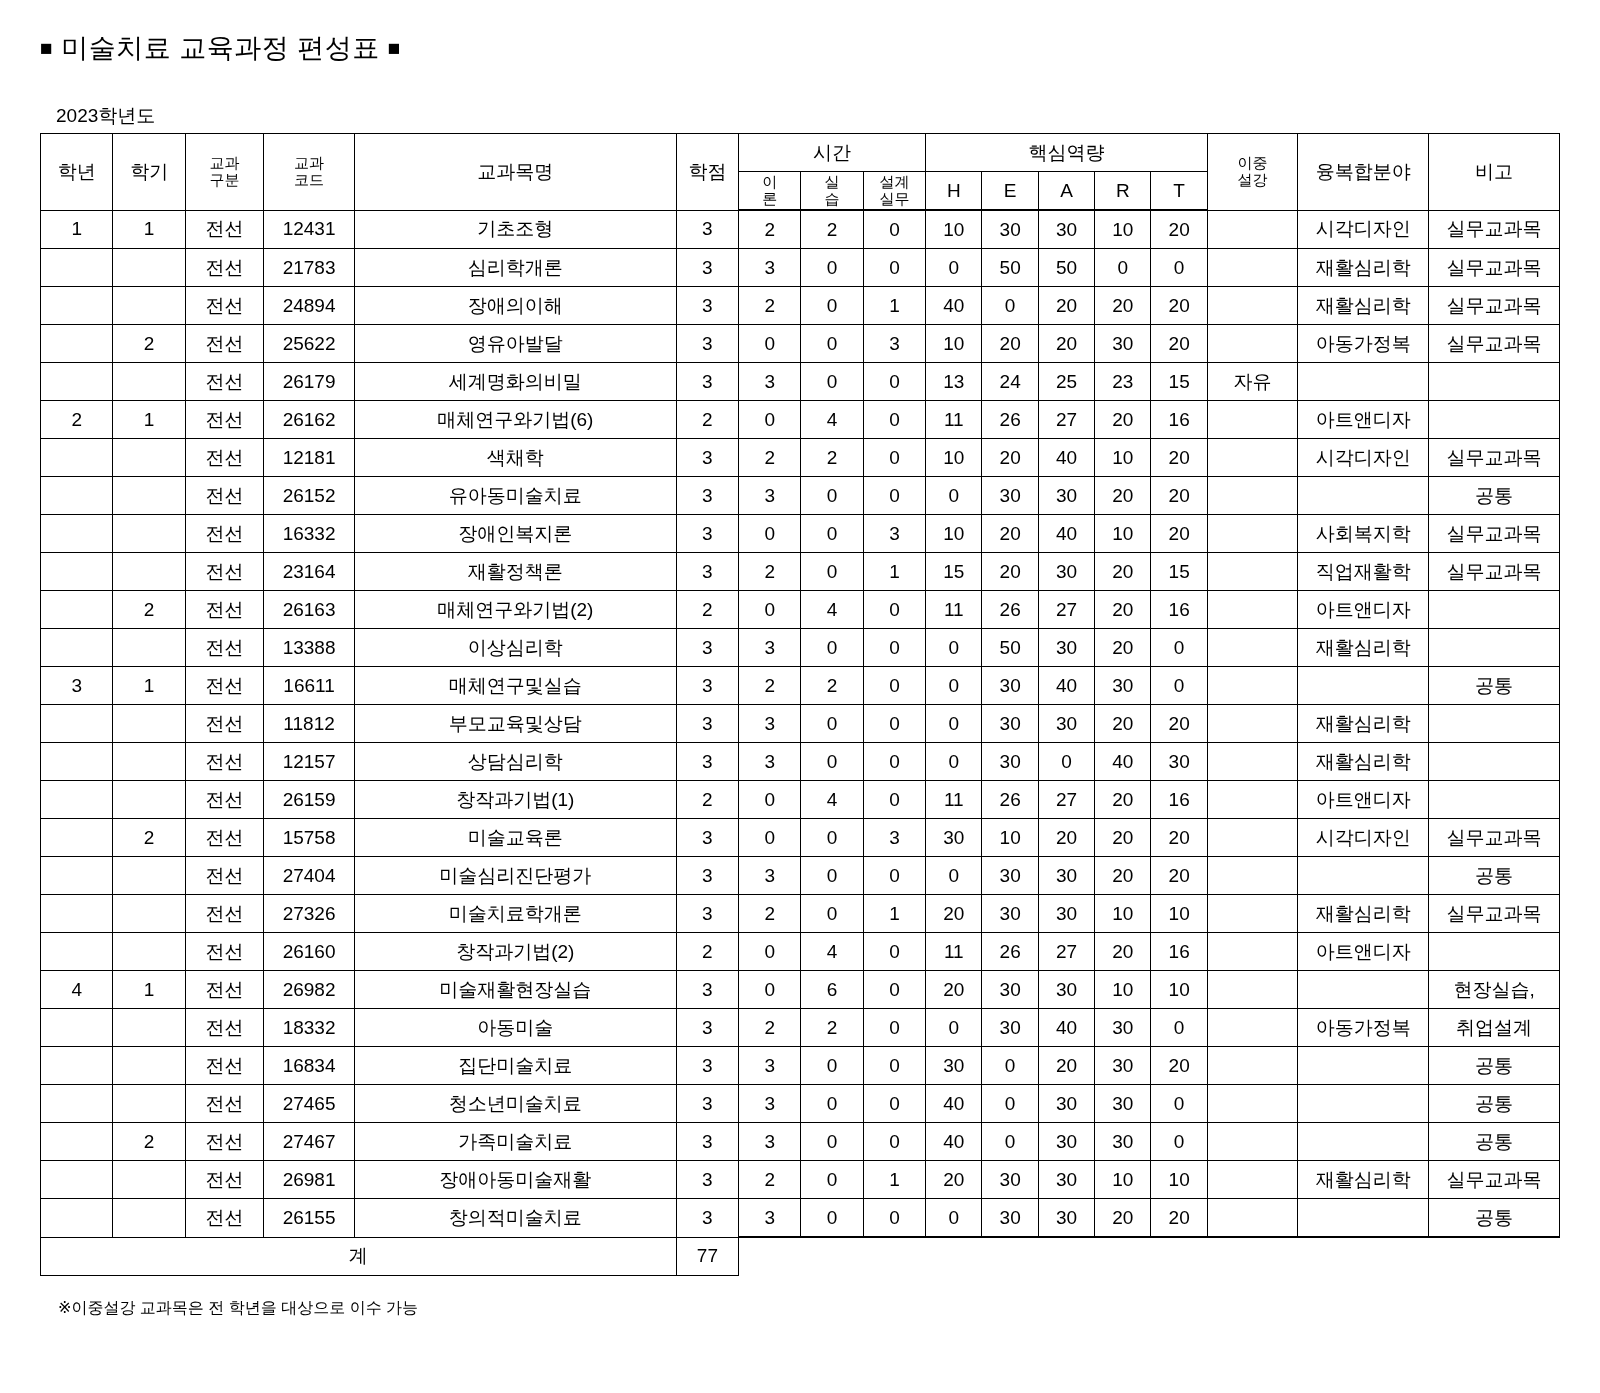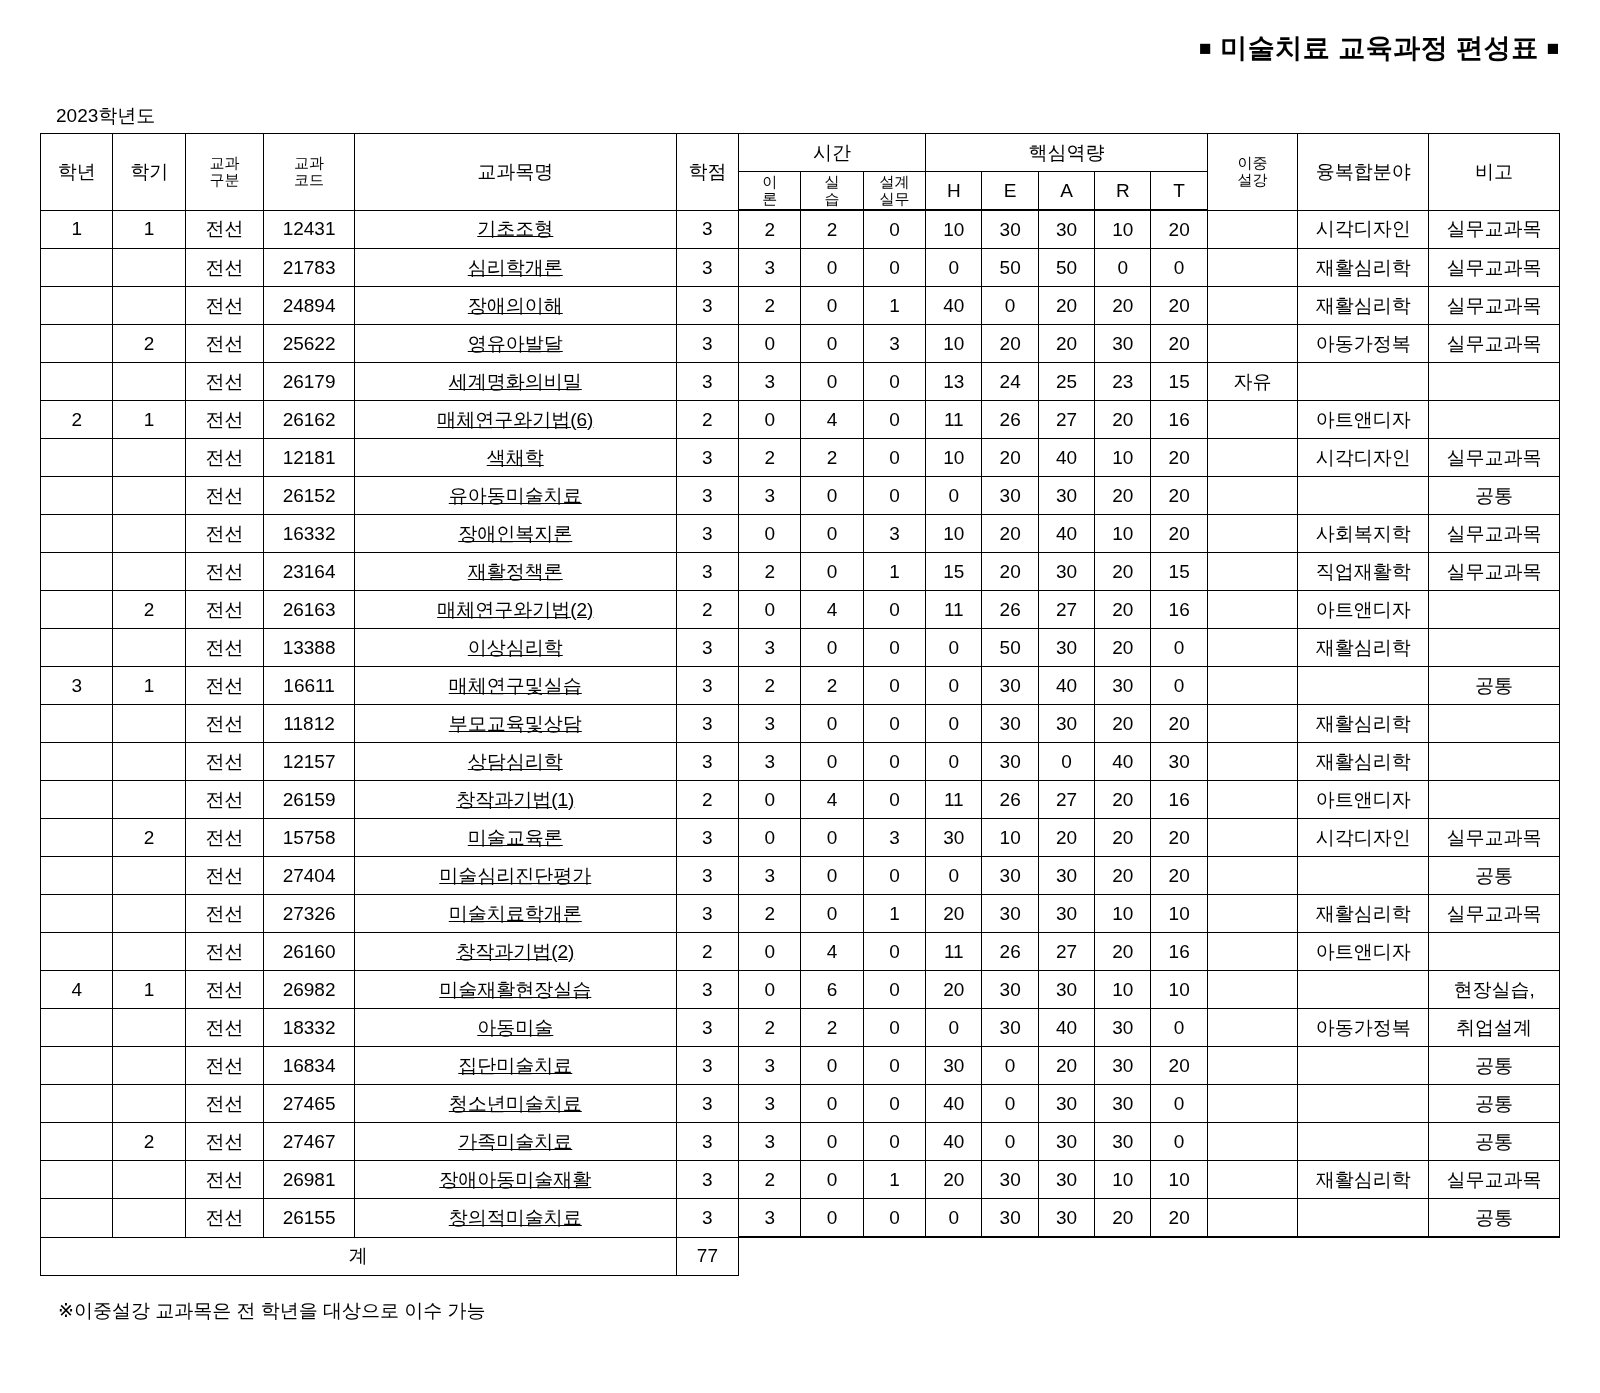--- a/index.html
+++ b/index.html
@@ -15,23 +15,23 @@
     -webkit-font-smoothing: antialiased;
   }
   .page {
     position: relative;
     width: 1600px;
     height: 1393px;
     box-sizing: border-box;
     padding: 0 40px;
   }
   .doc-title {
-    text-align: right;
+    text-align: left;
     font-size: 27px;
-    font-weight: bold;
+    font-weight: normal;
     letter-spacing: 0.5px;
     padding-top: 30px;
     padding-bottom: 8px;
   }
   .doc-title .sq {
     font-size: 21px;
     vertical-align: 2px;
   }
   .year-label {
     font-size: 19px;
@@ -60,38 +60,37 @@
   thead th {
     line-height: 1.12;
   }
   .top-edge td, .top-edge th { border-top: 2px solid #000; }
   tbody tr.group-start > td { border-top: 1.8px solid #000; }
   thead tr:last-child th { border-bottom: 2px solid #000; }
   tbody tr:last-child td { border-bottom: none; }
   .name-cell {
     text-align: left;
     padding-left: 10px;
-    text-decoration: underline;
   }
   .sum-row td {
     border-top: 2px solid #000;
     border-bottom: 2px solid #000;
     height: 40px;
   }
   .sum-row td.no-side {
     border-left: none;
     border-right: none;
     border-bottom: none;
     border-top: 2px solid #000;
   }
   .sum-label {
     text-align: center;
   }
   .footnote {
-    font-size: 19px;
+    font-size: 16px;
     padding-left: 18px;
     padding-top: 22px;
   }
   .two-line {
     font-size: 15px;
     line-height: 1.1;
   }
   col.c-grade   { width: 72px; }
   col.c-term    { width: 72px; }
   col.c-div     { width: 78px; }

